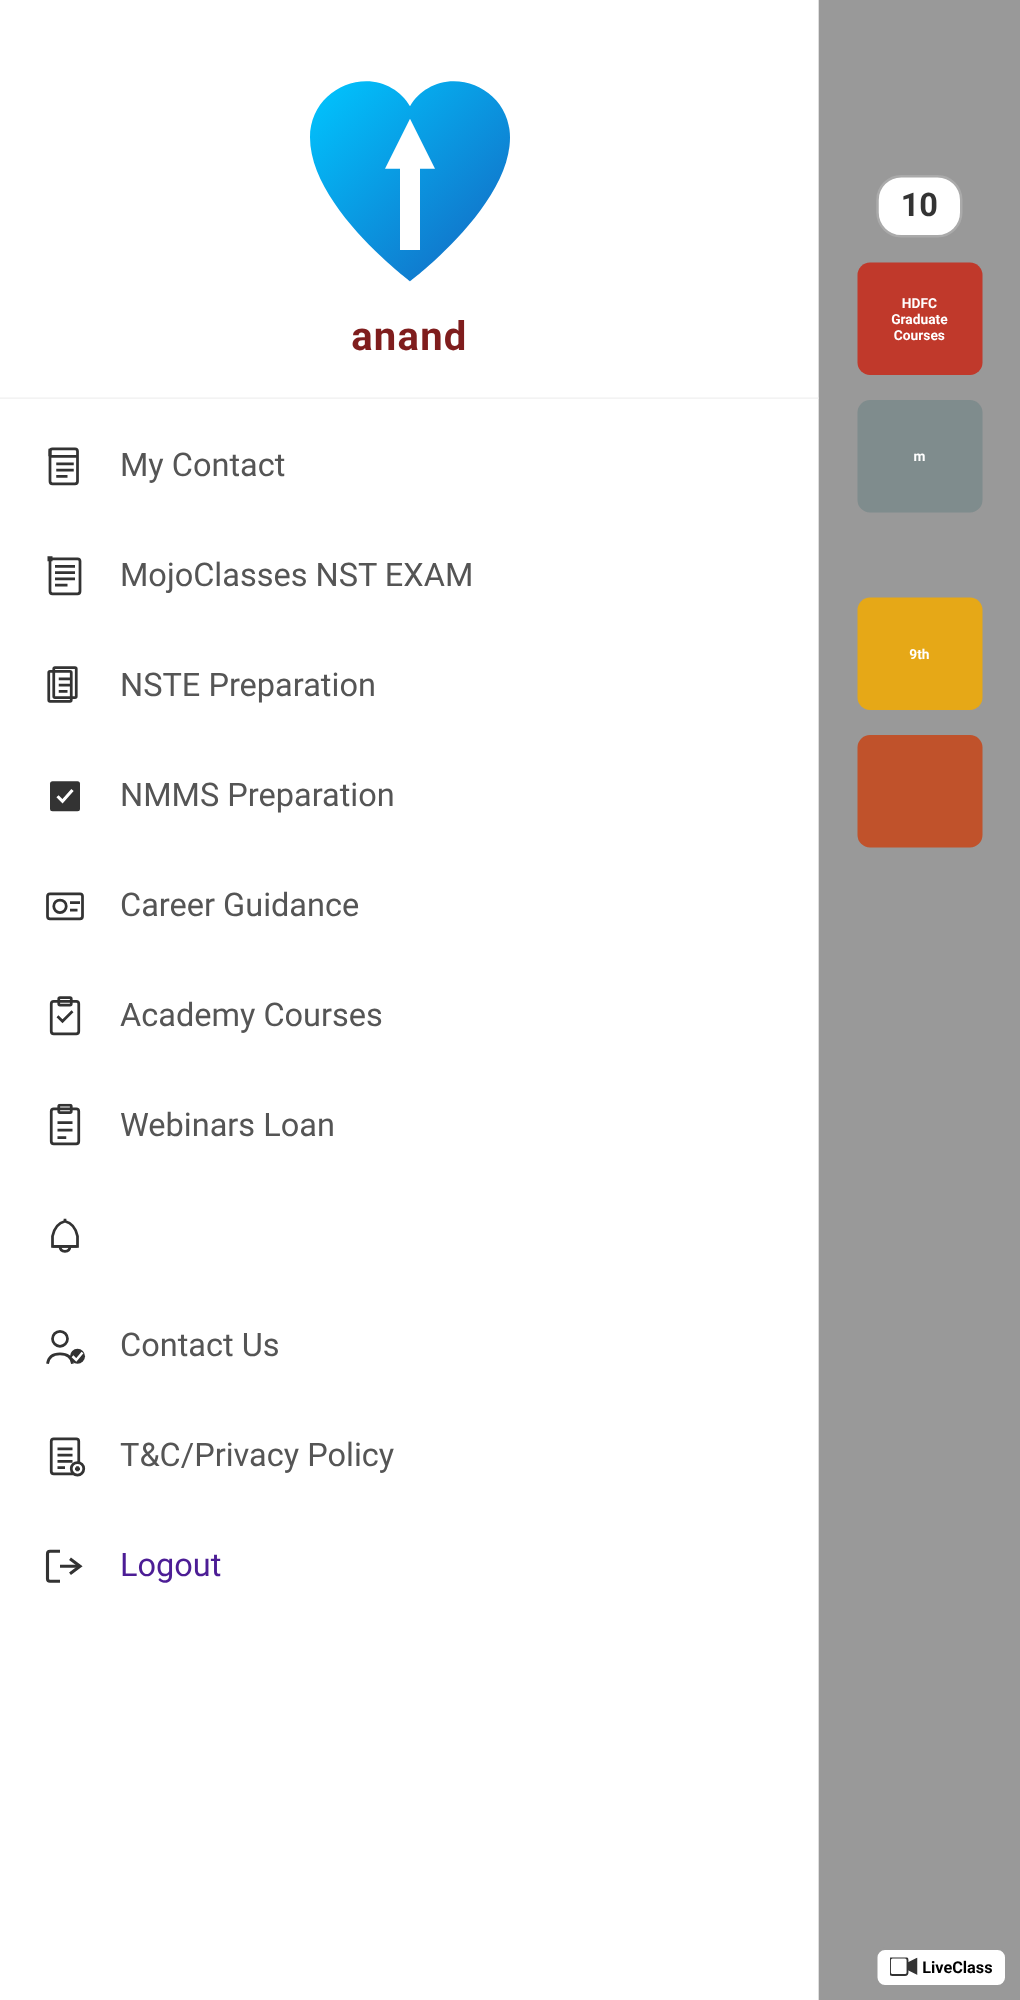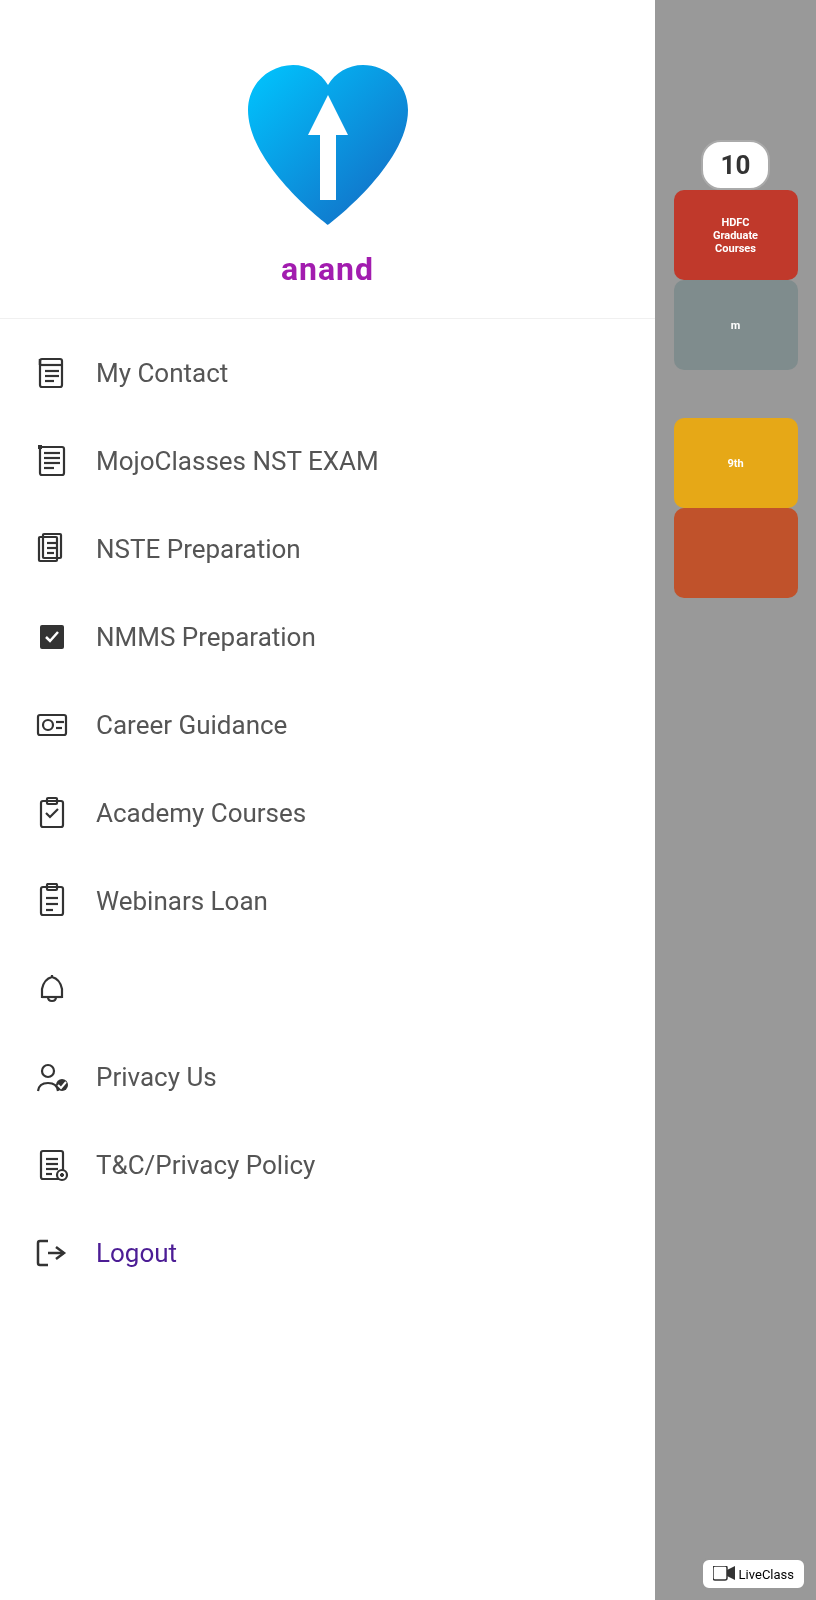--- a/index.html
+++ b/index.html
@@ -29,34 +29,35 @@
       left: 655px;
       width: 161px;
       height: 1600px;
       background: #999;
       z-index: 1;
       display: flex;
       flex-direction: column;
       align-items: center;
       justify-content: flex-start;
       padding-top: 140px;
+      gap: 20px;
     }
 
     .bg-badge {
       background: white;
       border: 2px solid #aaa;
       border-radius: 20px;
       padding: 8px 18px;
       font-size: 26px;
       font-weight: bold;
       color: #333;
     }
 
     .bg-card {
-      width: 124px;
+      width: 100px;
       height: 90px;
       border-radius: 10px;
       display: flex;
       flex-direction: column;
       align-items: center;
       justify-content: center;
       font-size: 11px;
       color: white;
       font-weight: bold;
       text-align: center;
@@ -91,21 +92,21 @@
 
     
     .logo-svg {
       width: 200px;
       height: 220px;
     }
 
     .brand-name {
       font-size: 32px;
       font-weight: 700;
-      color: #a21caf;
+      color: #7f1d1d;
       letter-spacing: 1px;
       margin-top: -10px;
     }
 
     
     .menu-list {
       list-style: none;
       padding: 10px 0;
       flex: 1;
     }
@@ -147,21 +148,21 @@
     
     .live-badge {
       position: absolute;
       bottom: 10px;
       right: 10px;
       background: white;
       border: 2px solid #999;
       border-radius: 8px;
       padding: 6px 10px;
       font-size: 13px;
-      font-weight: normal;
+      font-weight: bold;
       display: flex;
       align-items: center;
       gap: 4px;
       z-index: 5;
     }
   </style>
 </head>
 <body>
 
 <div class="bg-overlay"></div>
@@ -303,21 +304,21 @@
 
     <li class="menu-item">
       <div class="menu-icon">
         <svg viewBox="0 0 36 36" fill="none" stroke="#333" stroke-width="2.2">
           <circle cx="14" cy="12" r="6"></circle>
           <path d="M4,32 Q5,24 14,24 Q23,24 24,32"></path>
           <circle cx="28" cy="26" r="6" fill="#333" stroke="none"></circle>
           <polyline points="24,26 27,29 32,23" stroke="white" stroke-width="2" fill="none"></polyline>
         </svg>
       </div>
-      <span class="menu-label">Privacy Us</span>
+      <span class="menu-label">Contact Us</span>
     </li>
 
     <li class="menu-item">
       <div class="menu-icon">
         <svg viewBox="0 0 36 36" fill="none" stroke="#333" stroke-width="2.2">
           <rect x="7" y="4" width="22" height="28" rx="2"></rect>
           <line x1="12" y1="12" x2="24" y2="12"></line>
           <line x1="12" y1="17" x2="24" y2="17"></line>
           <line x1="12" y1="22" x2="24" y2="22"></line>
           <line x1="12" y1="27" x2="18" y2="27"></line>

